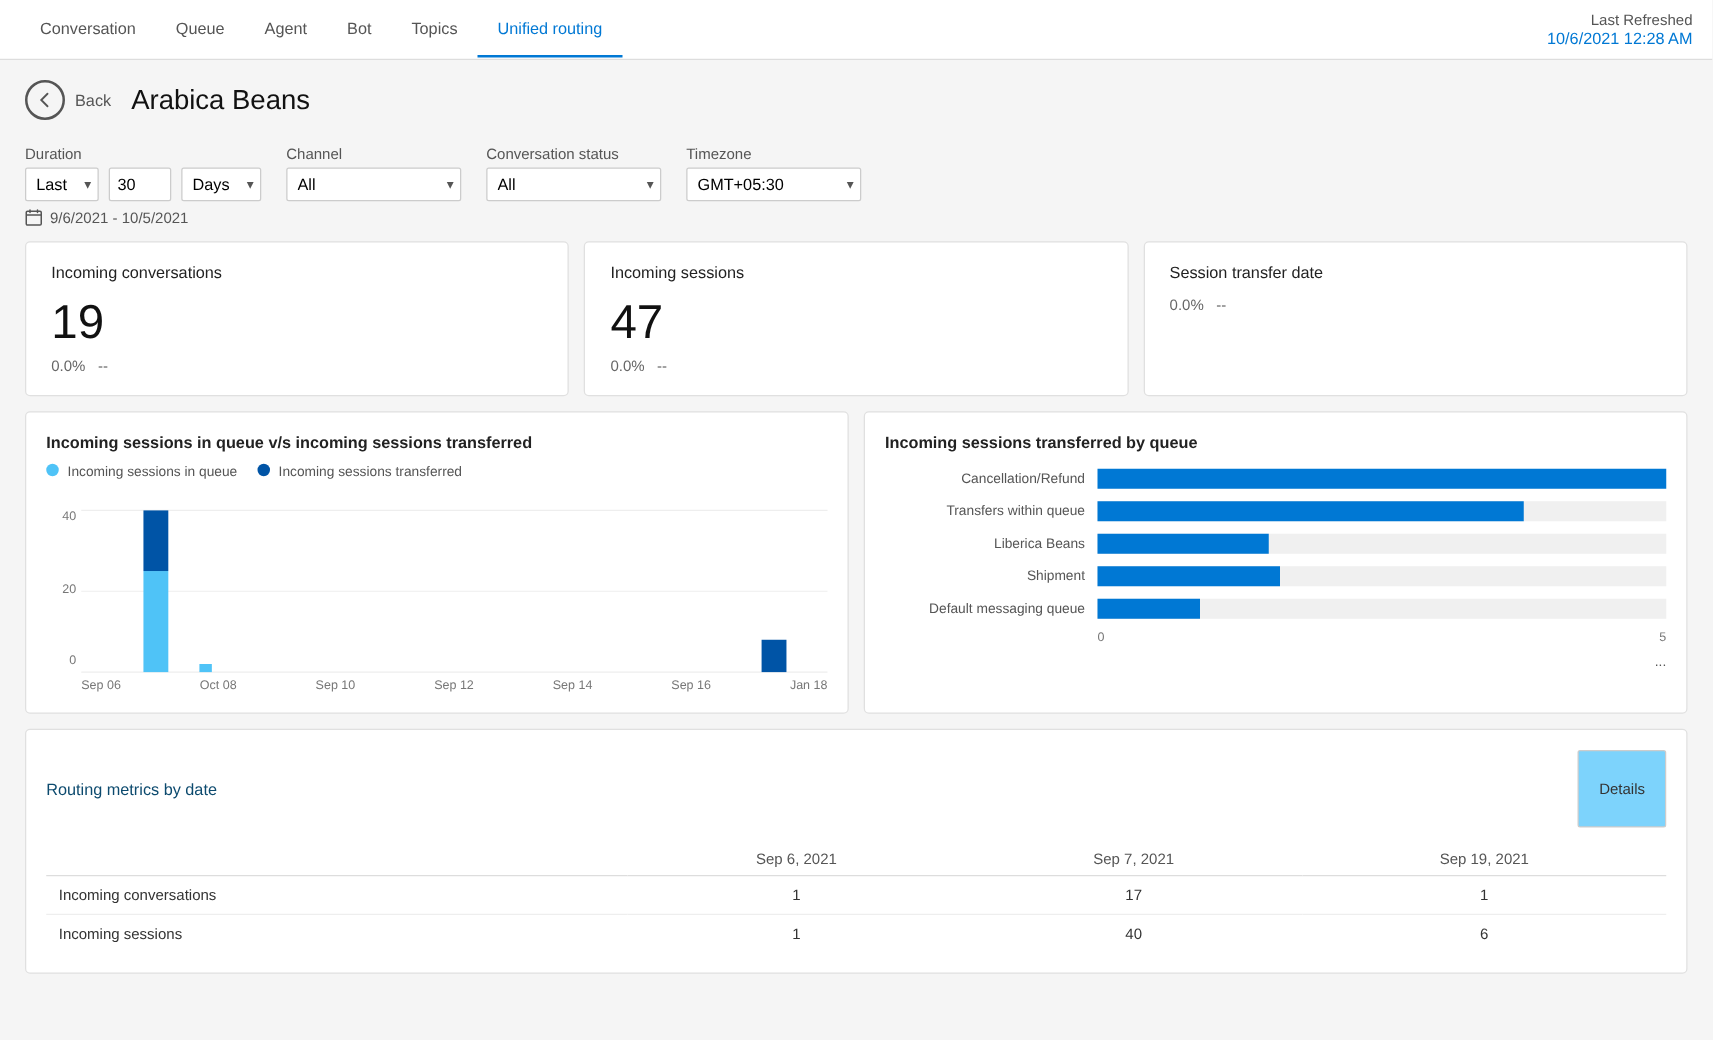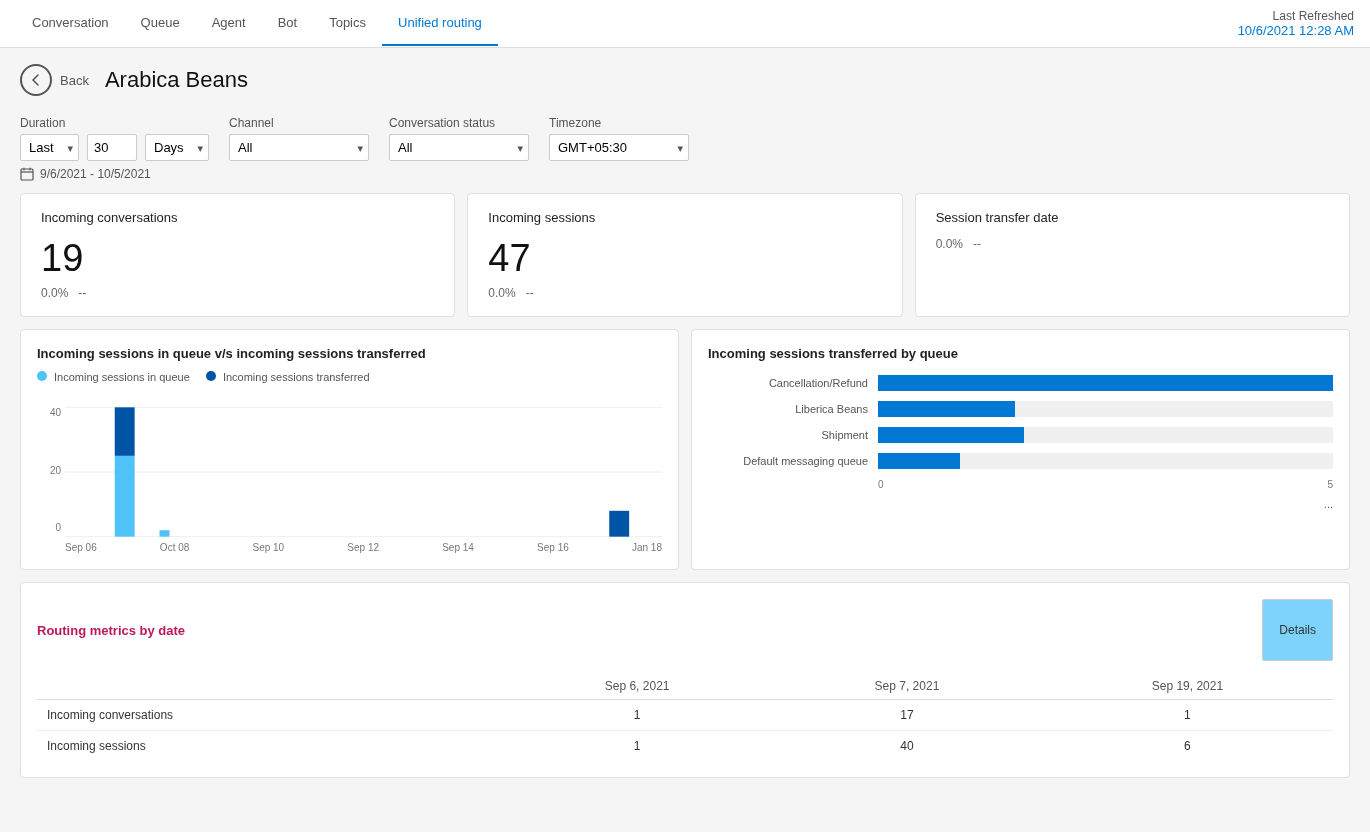--- a/index.html
+++ b/index.html
@@ -79,21 +79,21 @@
     .hbar-track { flex: 1; height: 16px; background: #f0f0f0; position: relative; }
     .hbar-fill { height: 100%; background: #0078d4; }
     .hbar-x-labels { display: flex; justify-content: space-between; font-size: 10px; color: #777; margin-top: 4px; margin-left: 170px; }
     .chart-more { text-align: right; font-size: 11px; color: #555; margin-top: 4px; }
 
     
     .table-card {
       background: #fff; border: 1px solid #e0e0e0; border-radius: 4px; padding: 16px;
     }
     .table-header-row { display: flex; justify-content: space-between; align-items: center; margin-bottom: 12px; }
-    .table-title { font-size: 13px; font-weight: 700; color: #be185d; }
+    .table-title { font-size: 13px; font-weight: 400; color: #0c4a6e; }
     .details-btn {
       border: 1px solid #ccc; background: #7dd3fc; padding: 23px 16px; font-size: 12px;
       cursor: pointer; border-radius: 2px; color: #333;
     }
     .data-table { width: 100%; border-collapse: collapse; }
     .data-table th { font-size: 12px; font-weight: 500; color: #555; text-align: center; padding: 6px 10px; border-bottom: 1px solid #ddd; }
     .data-table th:first-child { text-align: left; }
     .data-table td { font-size: 12px; padding: 8px 10px; text-align: center; border-bottom: 1px solid #eee; }
     .data-table td:first-child { text-align: left; color: #333; }
     .data-table tr:last-child td { border-bottom: none; }
@@ -256,20 +256,26 @@
     </div>
 
     <div class="chart-card">
       <div class="chart-title">Incoming sessions transferred by queue</div>
       <div class="hbar-chart">
 
         <div class="hbar-row">
           <div class="hbar-label">Cancellation/Refund</div>
           <div class="hbar-track">
             <div class="hbar-fill" style="width:100%;"></div>
+          </div>
+        </div>
+        <div class="hbar-row">
+          <div class="hbar-label">Transfers within queue</div>
+          <div class="hbar-track">
+            <div class="hbar-fill" style="width:75%;"></div>
           </div>
         </div>
         <div class="hbar-row">
           <div class="hbar-label">Liberica Beans</div>
           <div class="hbar-track">
             <div class="hbar-fill" style="width:30%;"></div>
           </div>
         </div>
         <div class="hbar-row">
           <div class="hbar-label">Shipment</div>

